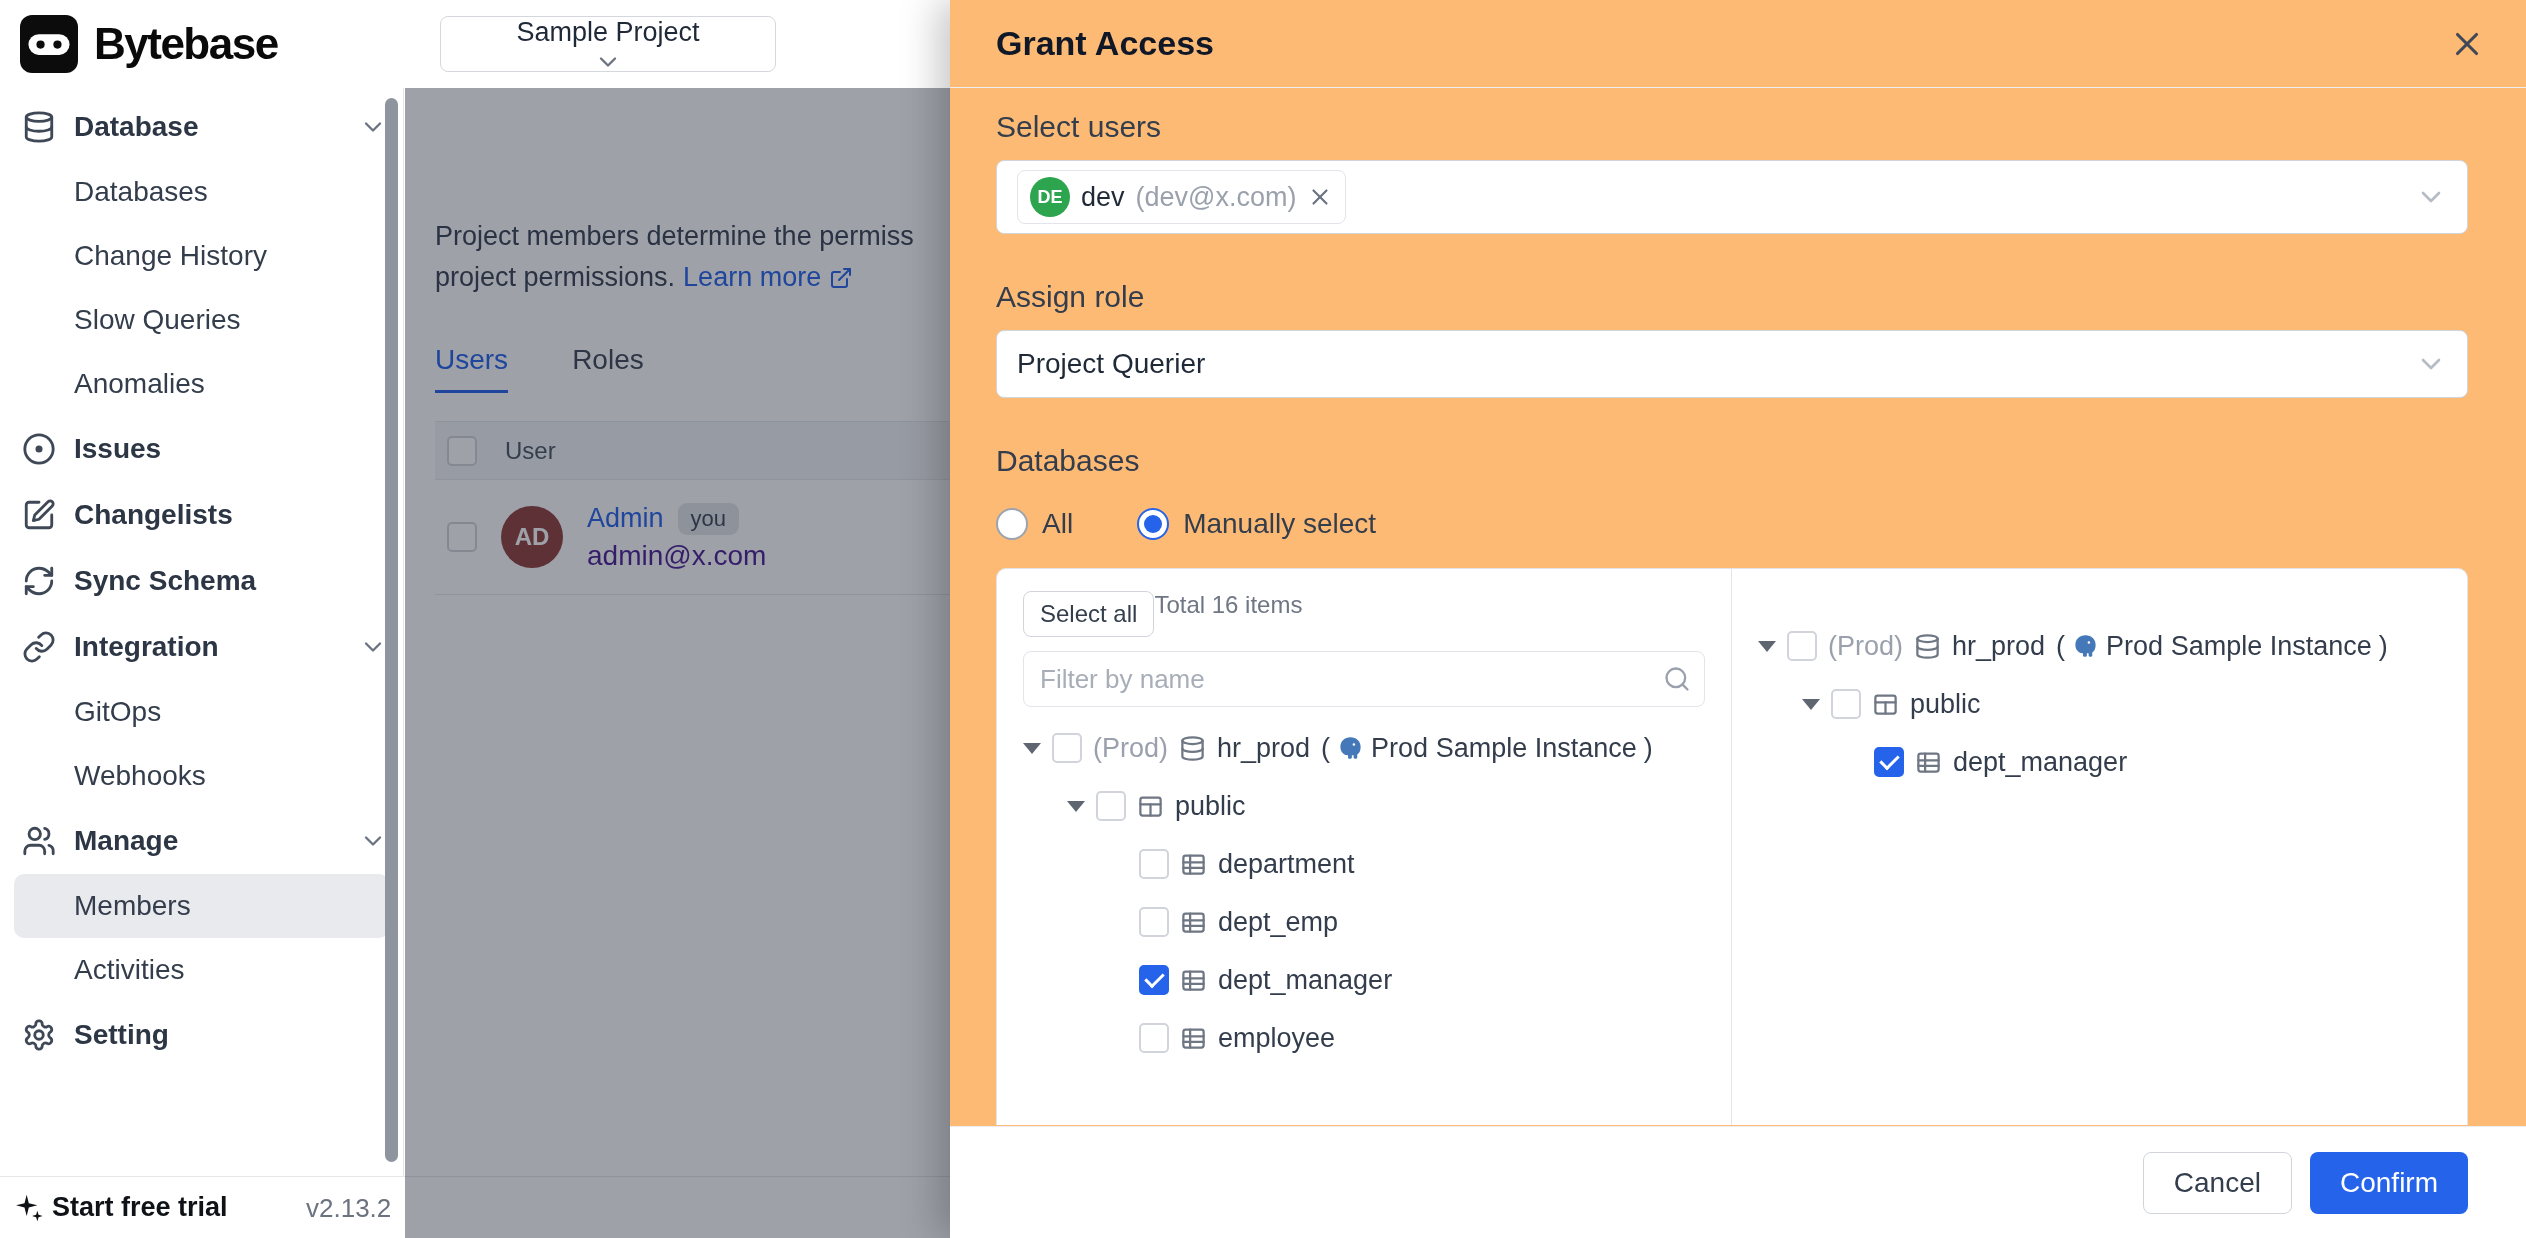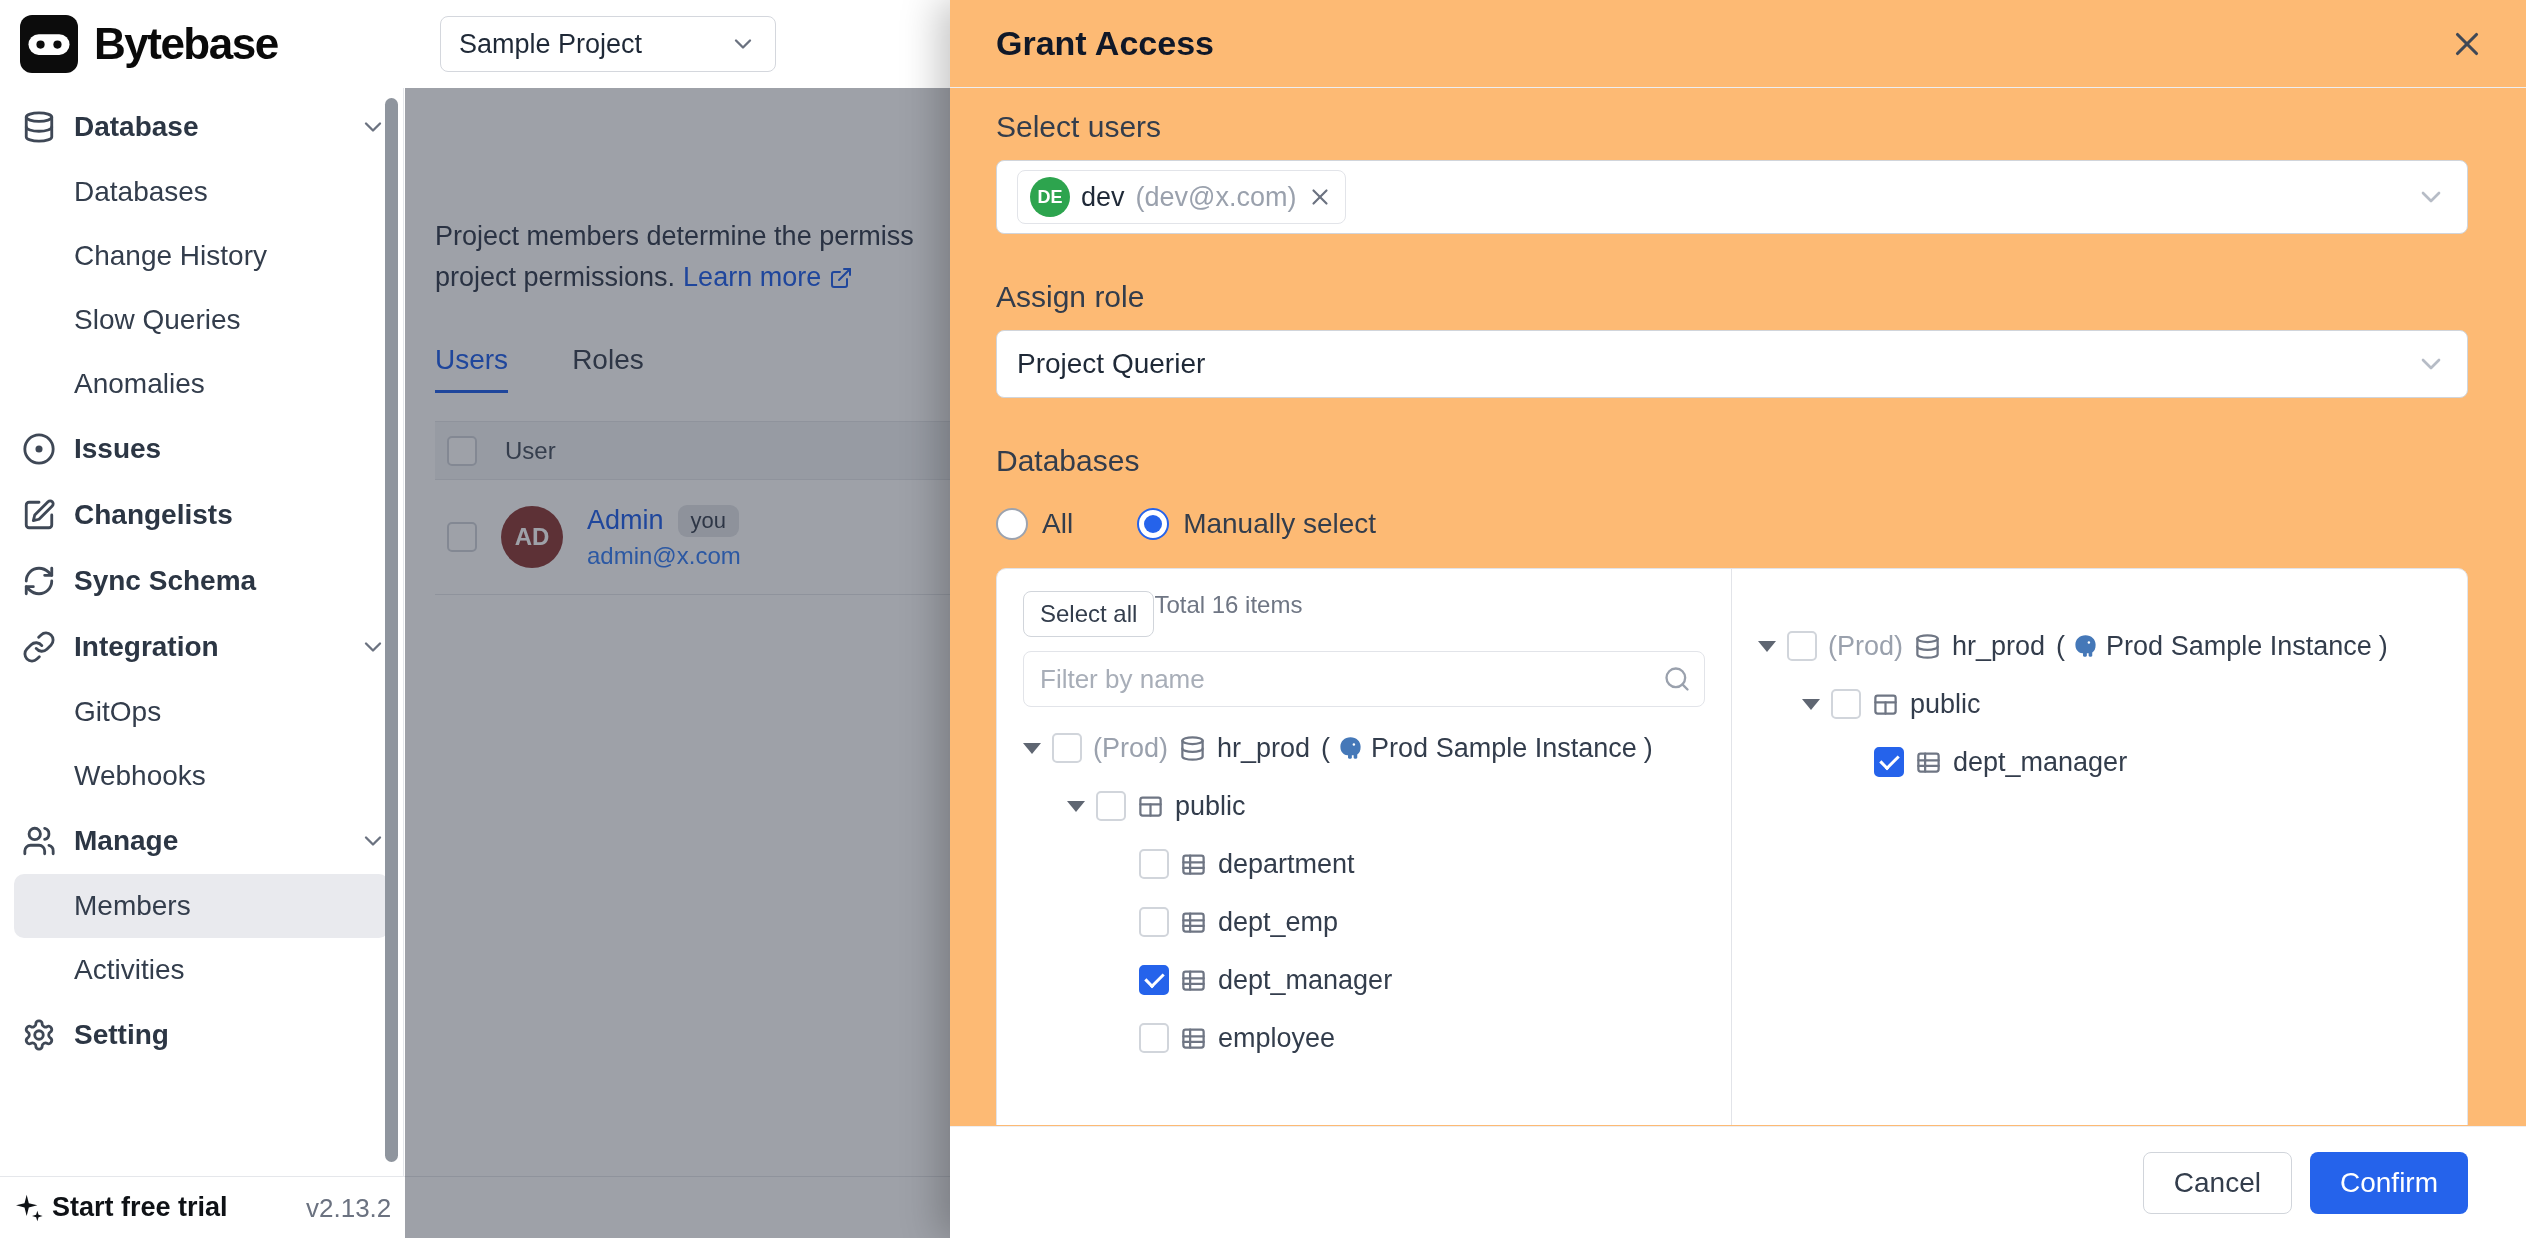--- a/index.html
+++ b/index.html
@@ -9,21 +9,21 @@
     background:#fff; font-family:"Liberation Sans", sans-serif; color:#111827;
   }
   svg { display:block; }
 
   
   .topbar { position:absolute; left:0; top:0; right:0; height:88px; background:#fff; display:flex; align-items:center; z-index:2; }
   .brand { display:flex; align-items:center; gap:16px; width:404px; padding-left:20px; flex:none; }
   .logo svg { width:58px; height:58px; }
   .brand-text { font-size:44px; font-weight:800; letter-spacing:-1.5px; color:#0a0a0a; }
   .project-btn { margin-left:36px; width:336px; height:56px; border:1px solid #d4d7dd; border-radius:8px; background:#fff;
-    display:flex; align-items:center; justify-content:space-between; padding:0 18px; font-size:27px; color:#1f2937; font-family:inherit; cursor:pointer; }
+    display:flex; align-items:center; justify-content:space-between; padding:0 18px; font-size:27px; color:#1f2937; font-family:inherit; cursor:pointer;flex-direction:column; }
   .chev-s svg { width:28px; height:28px; color:#6b7280; }
 
   
   .sidebar { position:absolute; left:0; top:88px; bottom:62px; width:404px; background:#fff; border-right:1px solid #e5e7eb; padding-top:6px; z-index:2; }
   .side-item { height:66px; display:flex; align-items:center; gap:18px; padding:0 16px 0 22px; font-size:28px; font-weight:600; color:#2c3644; cursor:pointer; }
   .nav-ic { width:34px; height:34px; color:#3f4856; flex:none; }
   .side-item .chev-s { margin-left:auto; }
   .side-sub { height:64px; display:flex; align-items:center; padding-left:74px; font-size:28px; font-weight:400; color:#333d4c; cursor:pointer; }
   .side-sub.active { background:#e9eaee; border-radius:10px; margin:0 14px; padding-left:60px; }
   .scroll-thumb { position:absolute; right:5px; top:10px; bottom:14px; width:13px; border-radius:7px; background:#8f959e; }
@@ -37,21 +37,21 @@
   .tab { font-size:28px; color:#3f4856; padding-bottom:14px; cursor:pointer; }
   .tab.active { color:var(--accent,#2563eb); border-bottom:3px solid var(--accent,#2563eb); font-weight:500; }
   .utable { margin-top:28px; width:1150px; border-top:1px solid #e5e7eb; border-bottom:1px solid #e5e7eb; }
   .thead { height:58px; background:#f3f4f6; display:flex; align-items:center; gap:28px; padding-left:12px; font-size:24px; color:#4b5563; font-weight:500; border-bottom:1px solid #e5e7eb; }
   .trow-user { height:114px; display:flex; align-items:center; gap:24px; padding-left:12px; background:#fff; }
   .avatar { width:62px; height:62px; border-radius:50%; background:var(--admin_avatar_bg,#8f3e3c); color:#fff; font-size:24px; font-weight:700; display:flex; align-items:center; justify-content:center; flex:none; }
   .uname { display:flex; flex-direction:column; gap:5px; }
   .name-line { display:flex; align-items:center; gap:14px; font-size:27px; }
   .name-link { color:var(--accent,#2563eb); cursor:pointer; }
   .badge { background:#e3e5e9; border-radius:9px; padding:3px 13px; font-size:22px; color:#3f4856; }
-  .uemail { font-size:24px; color:#3b82f6; }
+  .uemail { font-size:28px; color:#4c1d95; }
 
   
   .bottombar { position:absolute; left:0; bottom:0; height:62px; width:100%; background:#fff; border-top:1px solid #e5e7eb; z-index:1; }
   .trial { position:absolute; left:12px; top:50%; transform:translateY(-50%); display:flex; align-items:center; gap:8px; font-size:27px; font-weight:600; color:#0f1216; cursor:pointer; }
   .spark svg { width:32px; height:32px; }
   .version { position:absolute; left:306px; top:50%; transform:translateY(-50%); font-size:26px; color:#6b7280; }
 
   
   .overlay { position:absolute; left:405px; top:88px; width:545px; height:1150px; background:rgba(24,32,48,0.42); z-index:5; }
 

